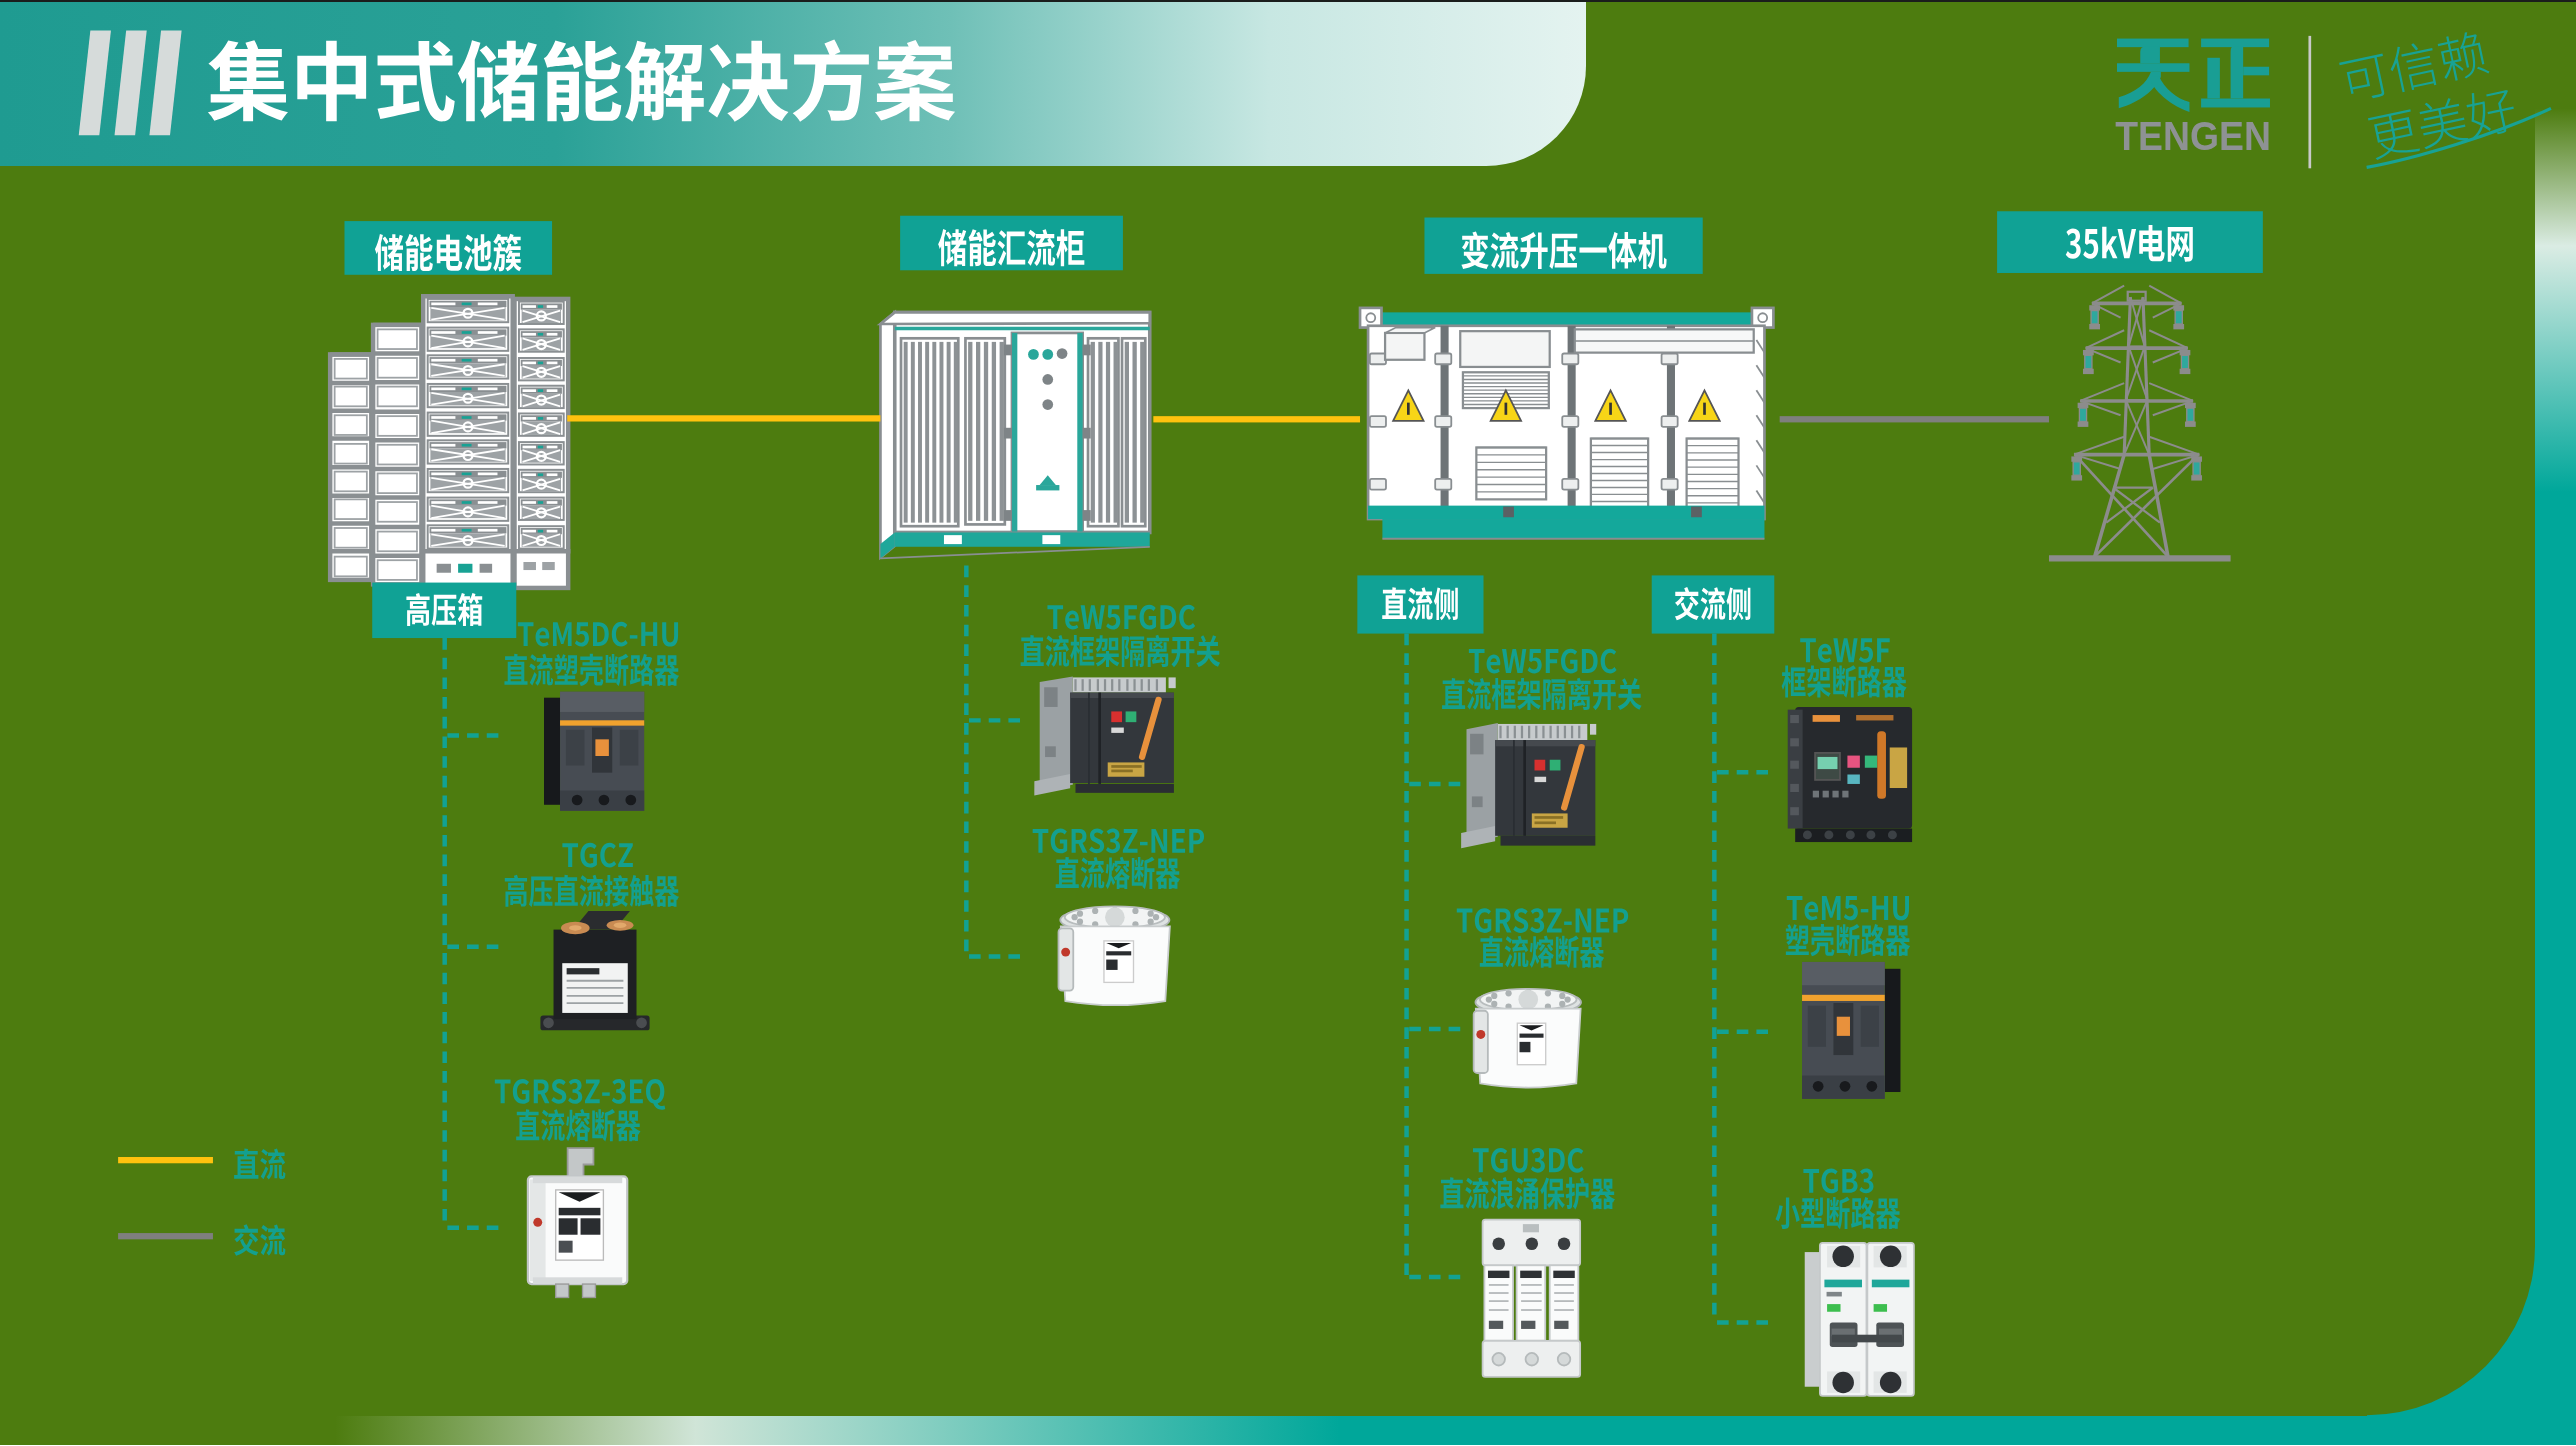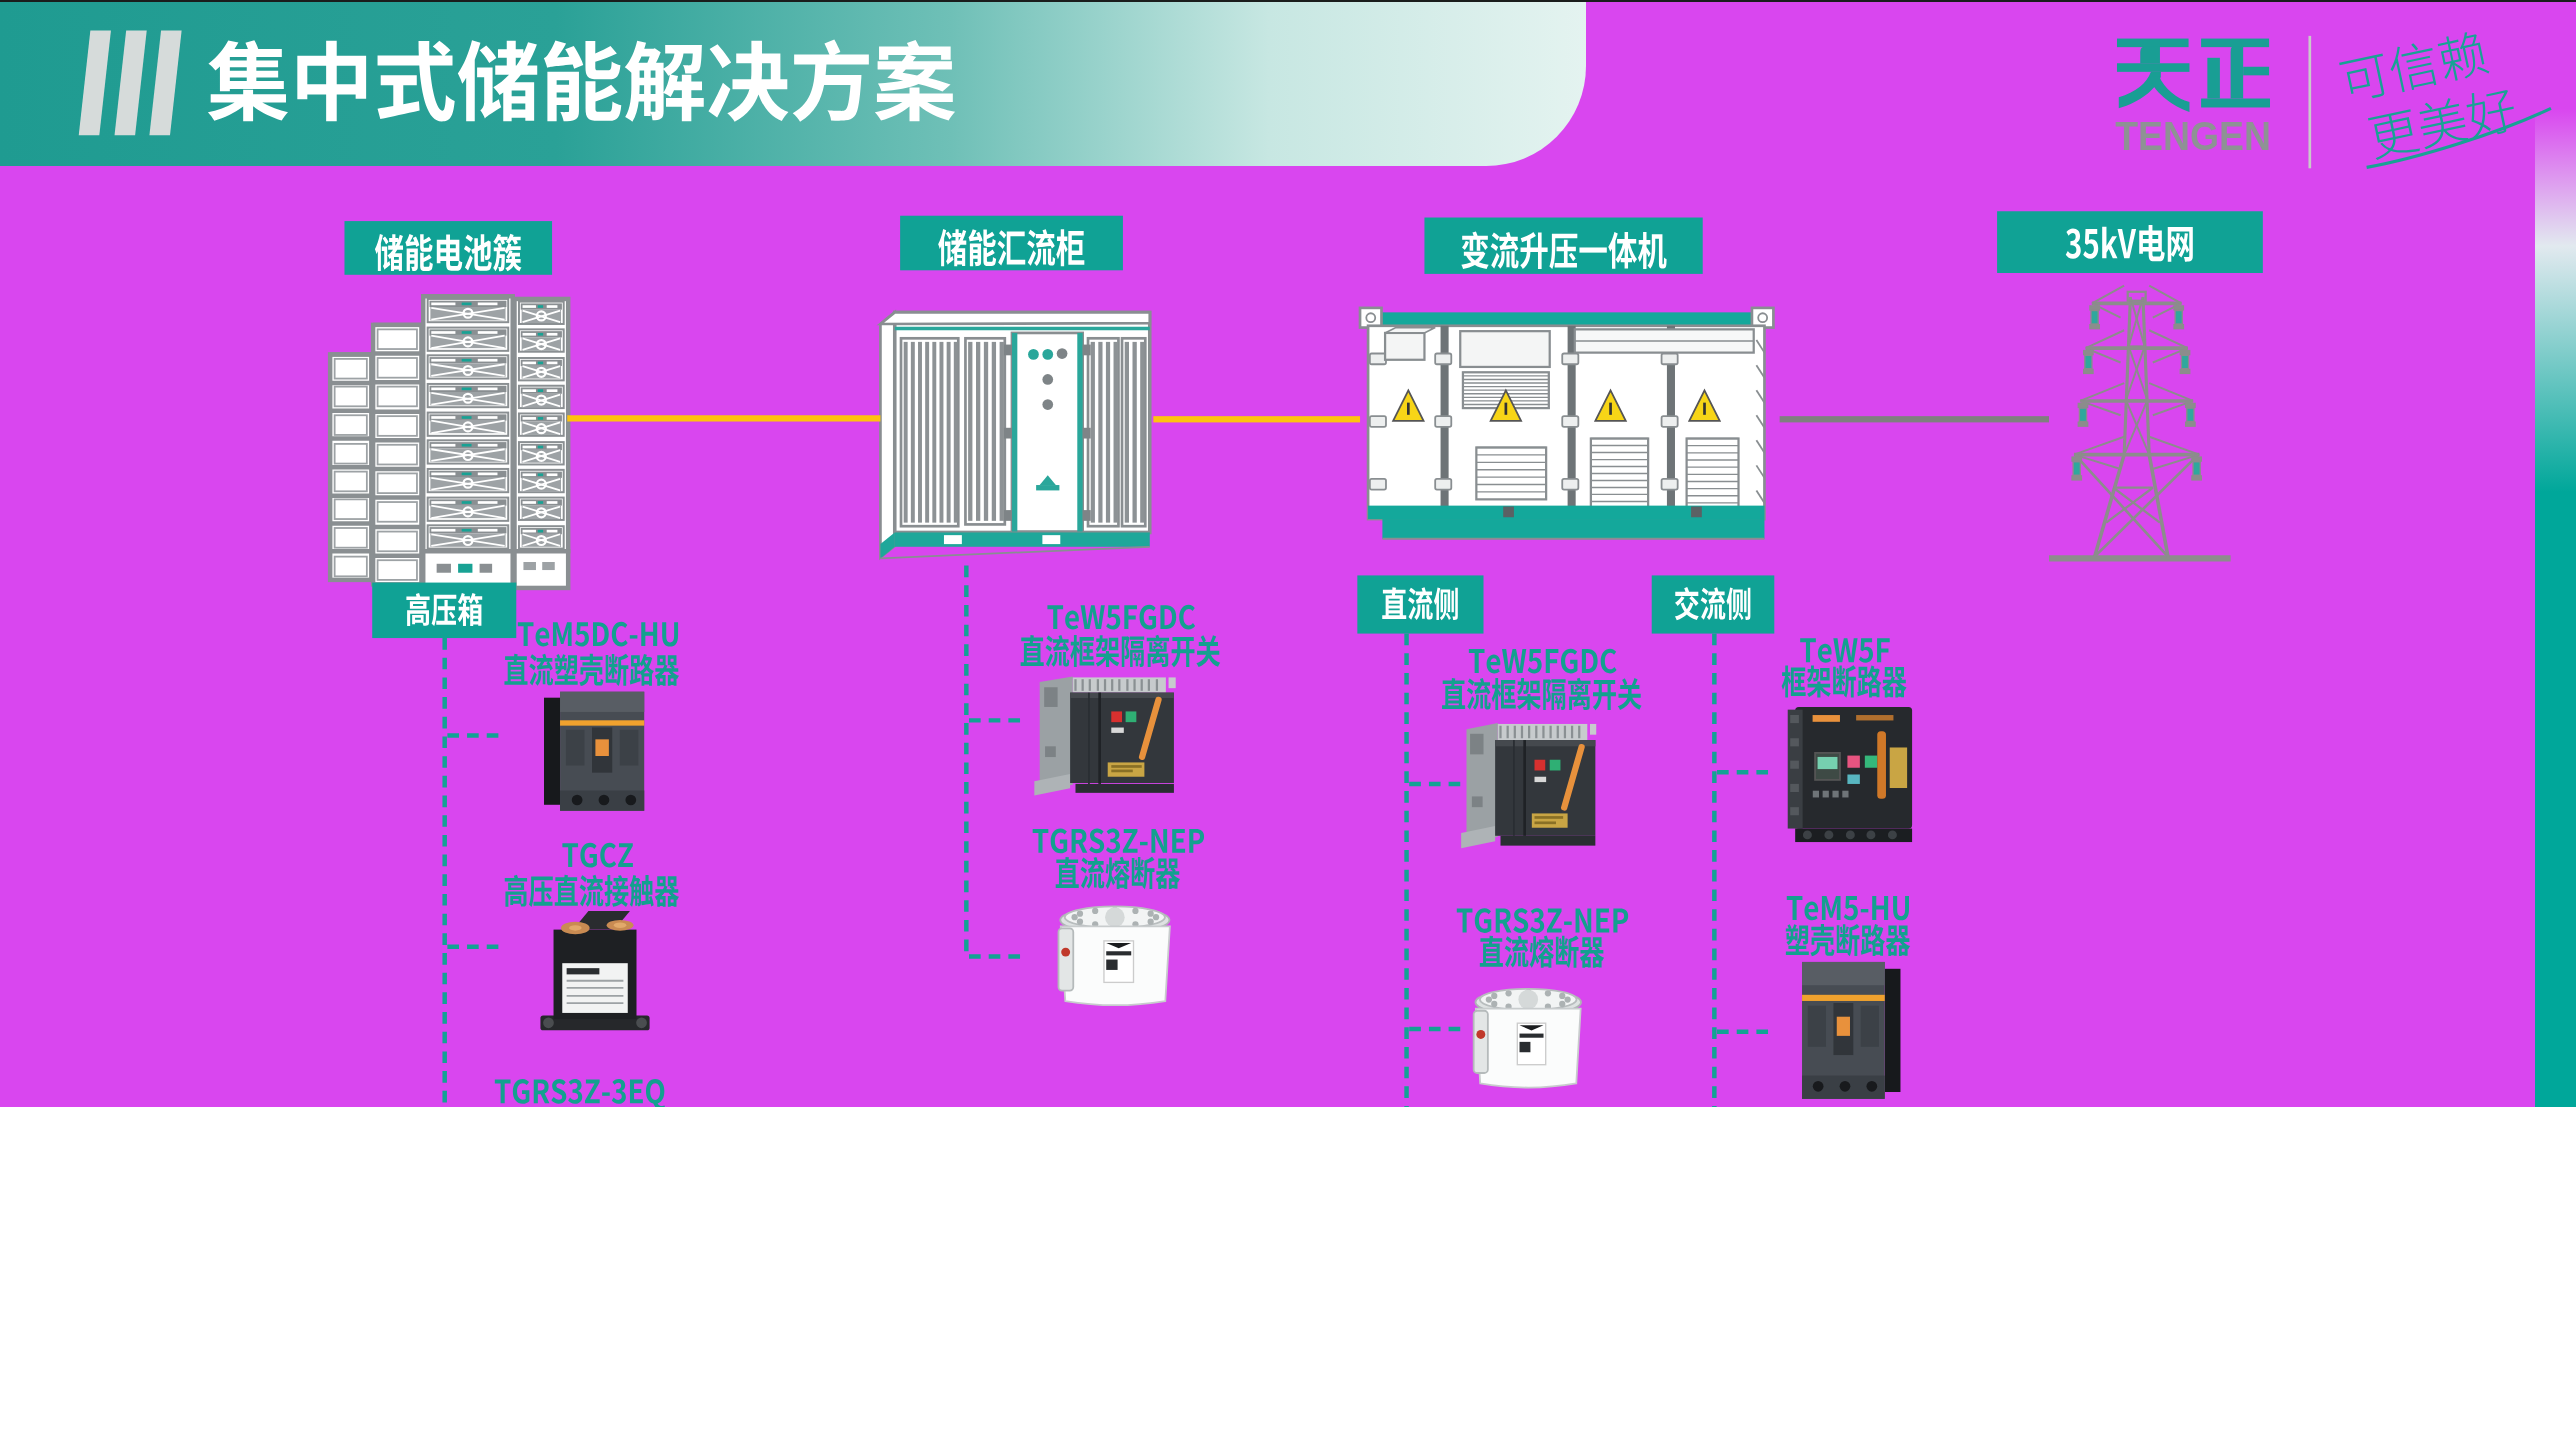--- a/index.html
+++ b/index.html
@@ -1,16 +1,16 @@
 <!DOCTYPE html>
 <html style="font-size:14.3px"><head><meta charset="utf-8">
 <style>
 html,body{margin:0;padding:0;}
 body{width:2576px;height:1447px;overflow:hidden;background:#fff;font-family:"Liberation Sans",sans-serif;}
-.page{position:relative;width:2576px;height:1107px;overflow:hidden;background:#d946ef;}
+.page{position:relative;width:2576px;height:1445px;overflow:hidden;background:#4d7c0f;}
 .topline{position:absolute;left:0;top:0;width:2576px;height:1.8px;background:#1a1d1c;}
 .banner{position:absolute;left:0;top:1.8px;width:1586px;height:164px;border-bottom-right-radius:100px;
   background:linear-gradient(90deg,#1f9b91 0%,#2aa197 35%,#6fc0b7 60%,#c7e7e2 80%,#e4f3f0 100%);}
 .rband{position:absolute;right:0;top:0;width:41px;height:1447px;
   background:linear-gradient(180deg,rgba(255,255,255,0) 7.5%,rgba(226,242,239,.95) 17%,#00A79A 34%,#00A79A 100%);}
 .bstrip{position:absolute;left:0;top:1416px;width:2576px;height:31px;
   background:linear-gradient(90deg,rgba(255,255,255,0) 13%,rgba(222,240,237,.9) 27%,#00A79A 52%,#00A79A 100%);}
 .corner{position:absolute;left:2367px;top:1247px;}
 svg.main{position:absolute;left:0;top:0;}
 </style></head>

